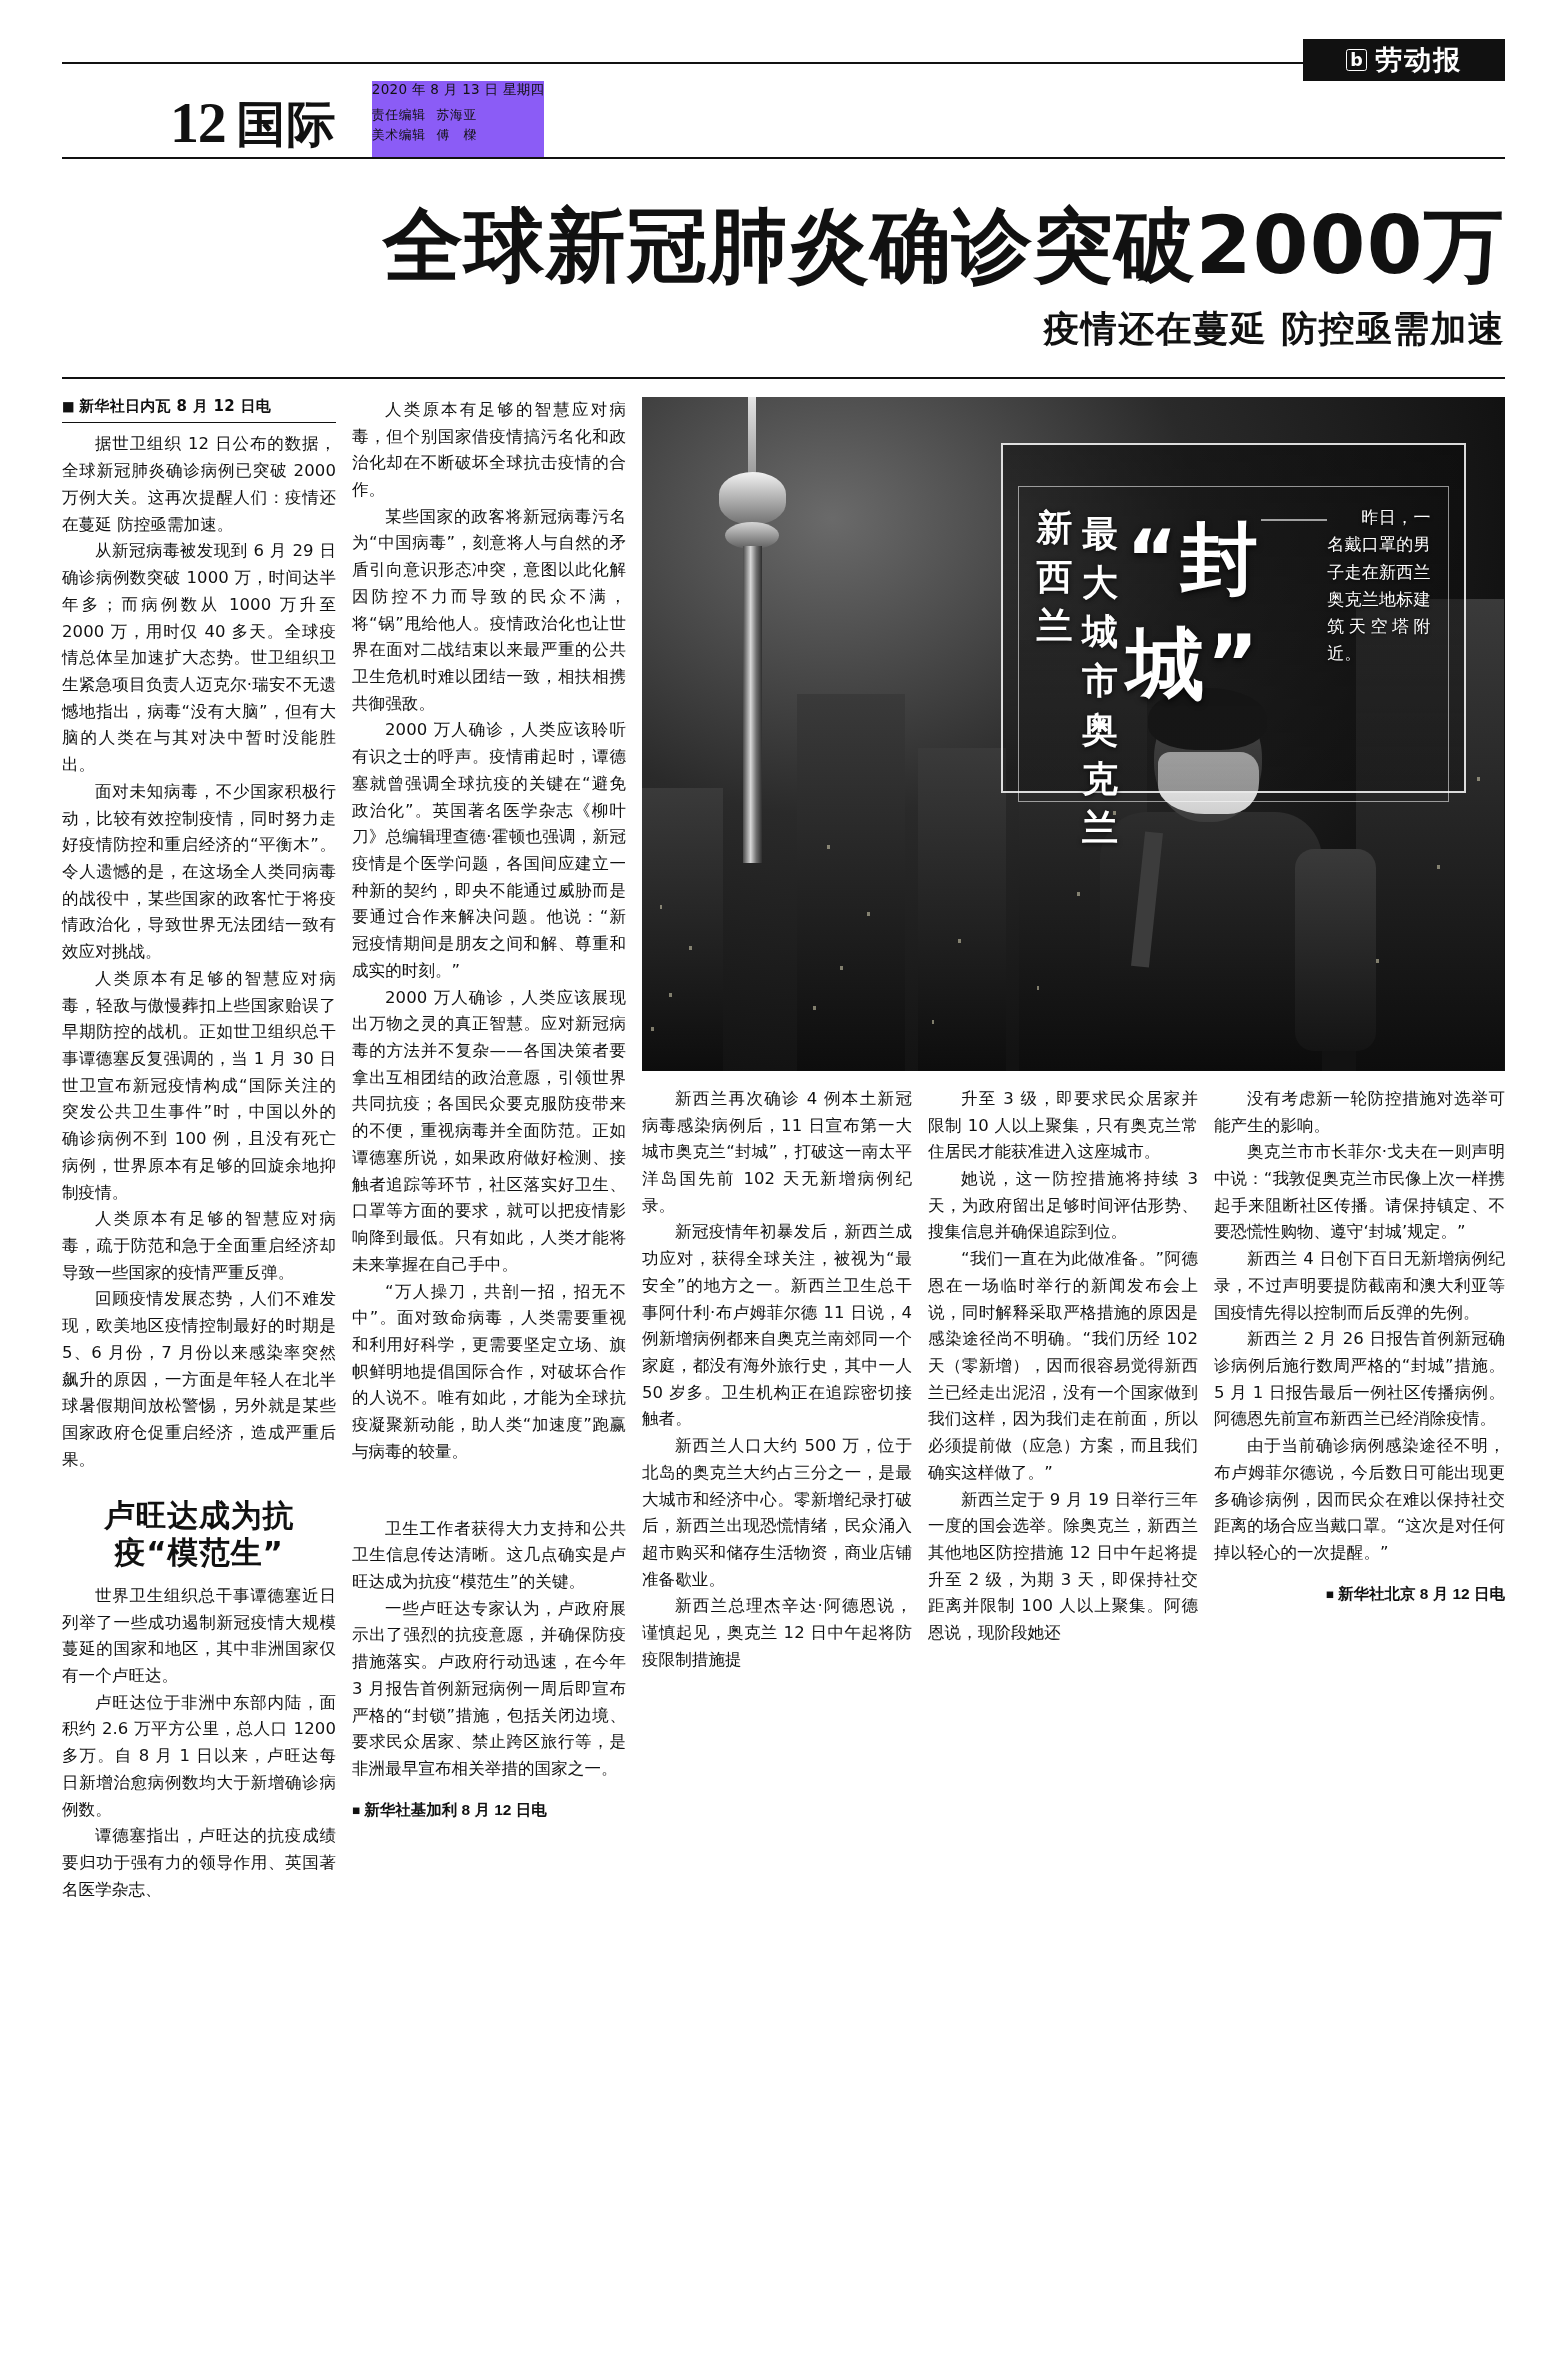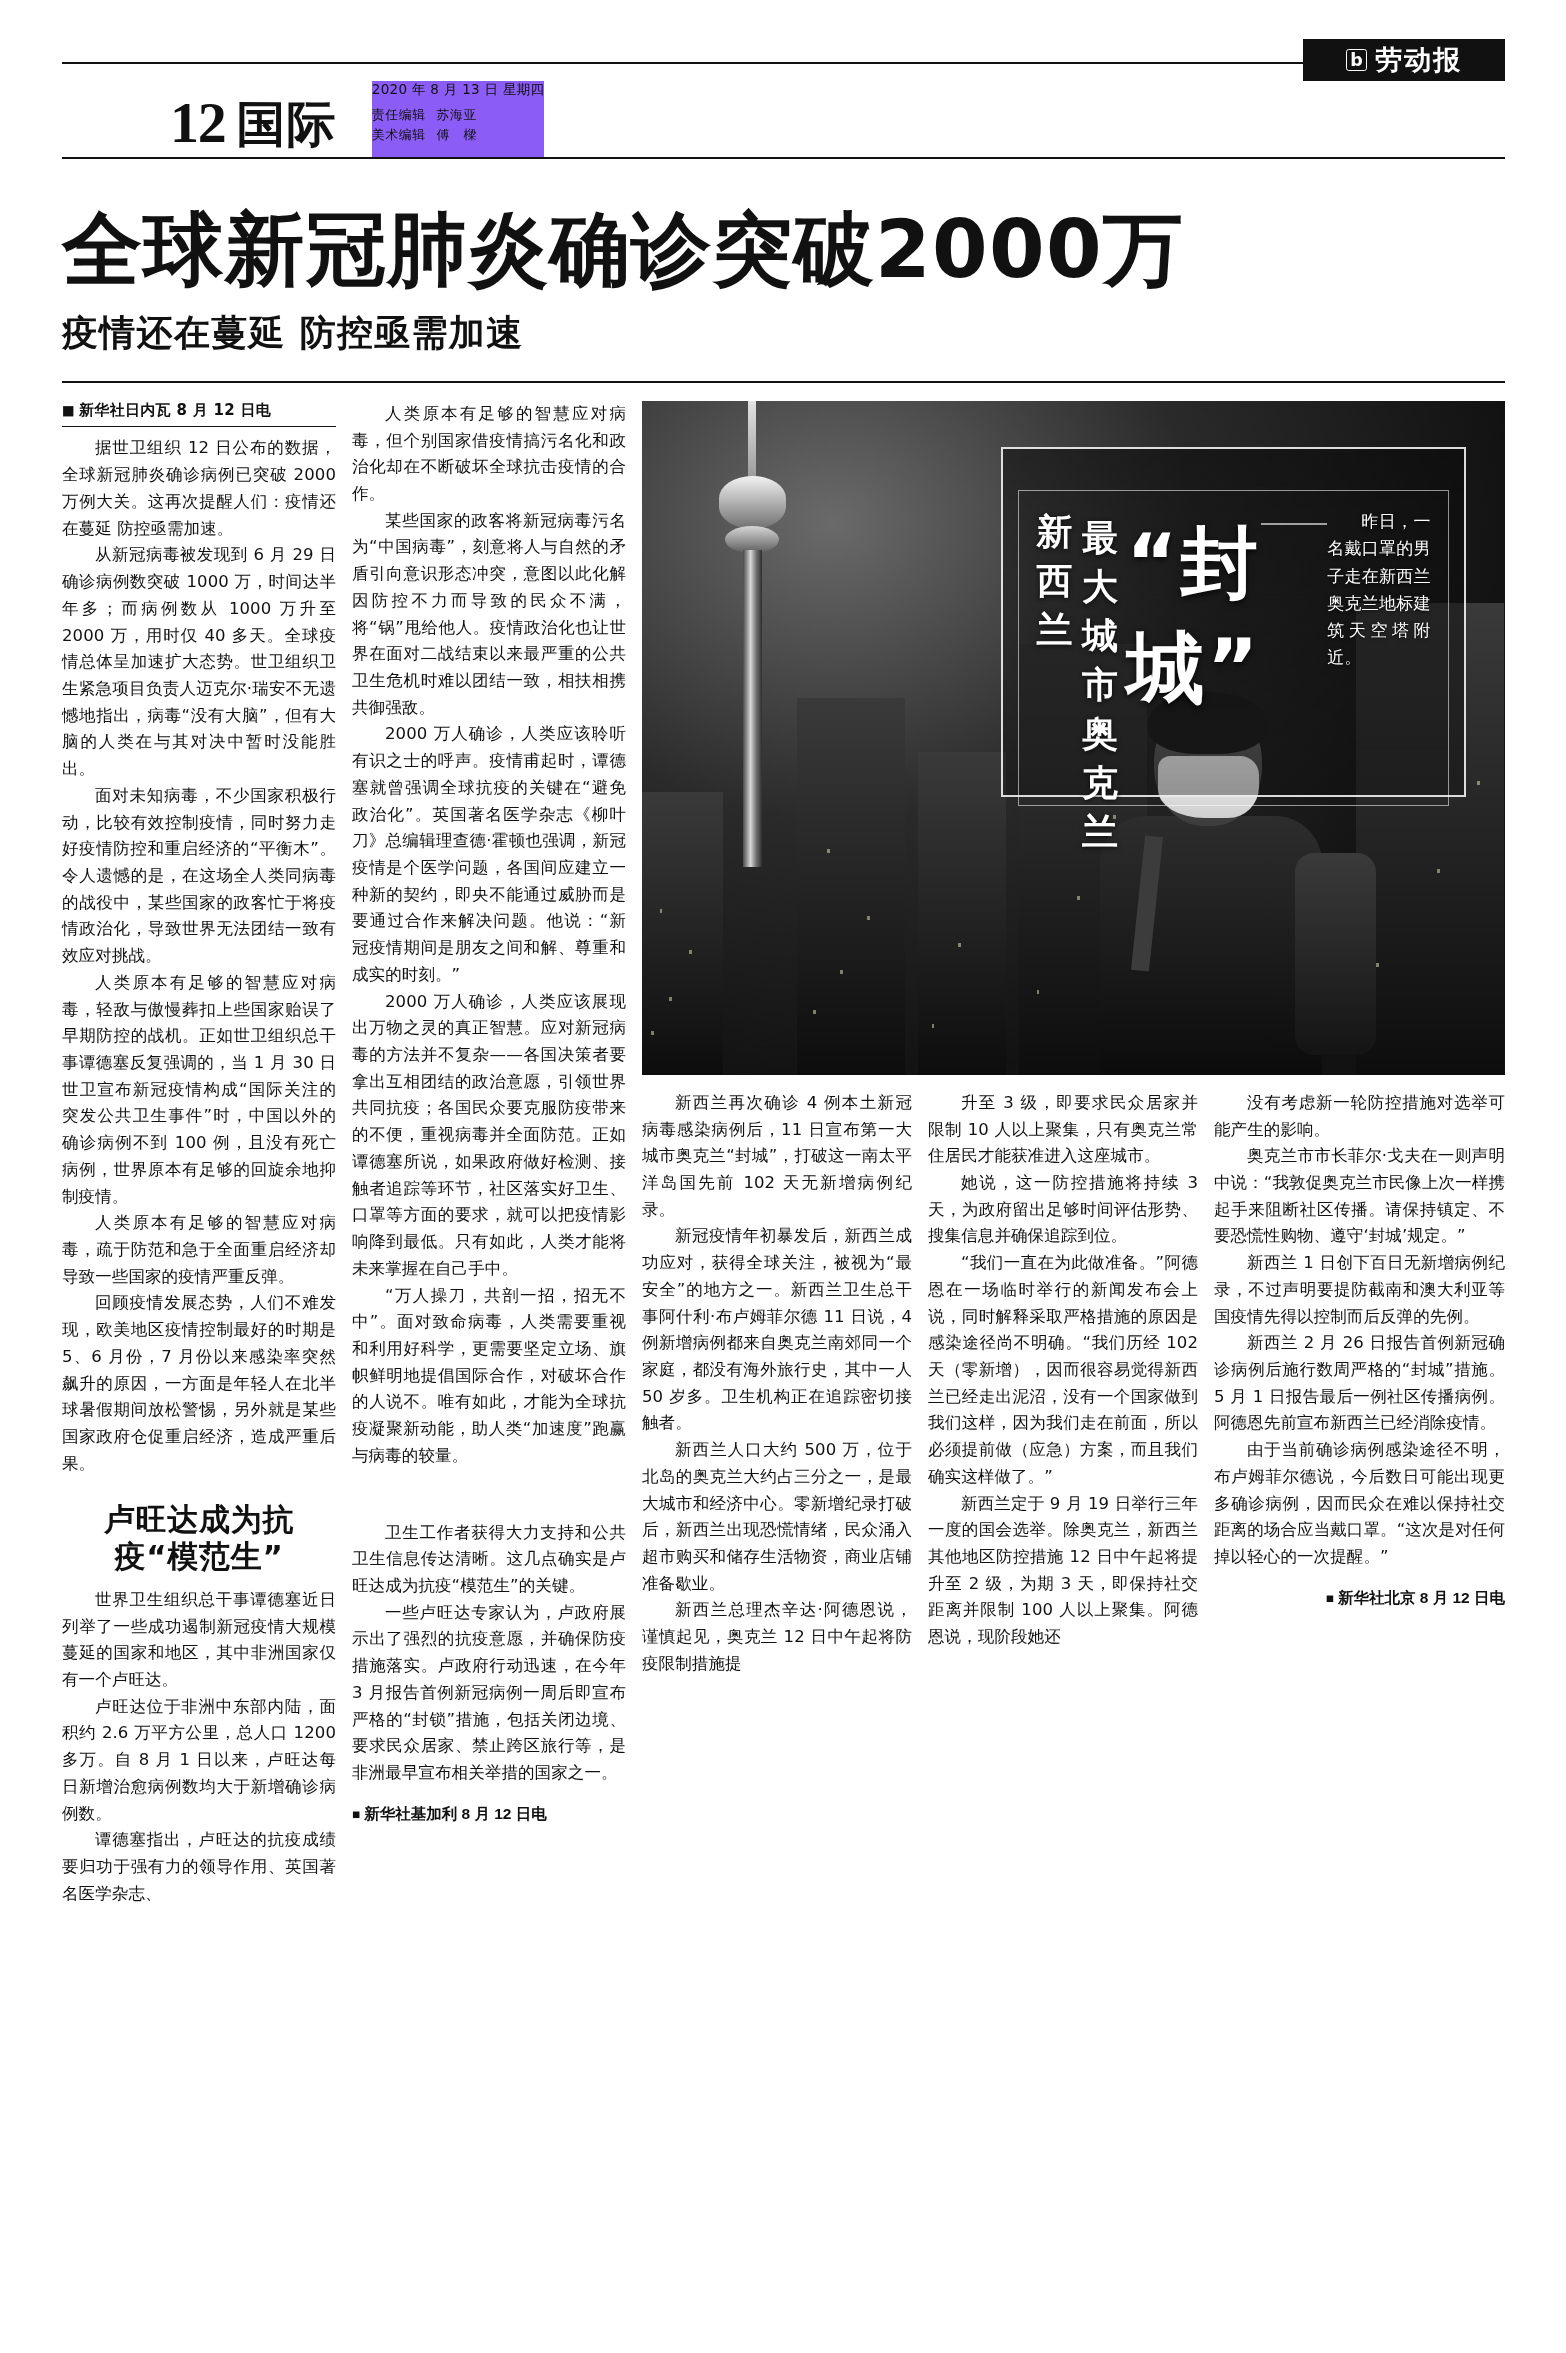--- a/index.html
+++ b/index.html
@@ -107,25 +107,24 @@
   }
   .logo-text {
     font-family: "DejaVu Sans", sans-serif;
     font-size: 27px;
     font-weight: bold;
     letter-spacing: 2px;
   }
 
   
   .headline-wrap {
-    text-align: left;
-    padding-top: 18px;
+    text-align: right;
+    padding-top: 44px;
     padding-bottom: 10.8px;
     border-bottom: 2px solid #111;
-    margin-top: 30px;
   }
   .headline {
     font-family: "DejaVu Sans", sans-serif;
     font-weight: bold;
     font-size: 80px;
     letter-spacing: 1.3px;
     line-height: 1.08;
     margin: 0 0 20px 0;
   }
   .subheadline {
@@ -509,21 +508,21 @@
         </div>
         <div class="lc">
           <p class="para">升至 3 级，即要求民众居家并限制 10 人以上聚集，只有奥克兰常住居民才能获准进入这座城市。</p>
           <p class="para">她说，这一防控措施将持续 3 天，为政府留出足够时间评估形势、搜集信息并确保追踪到位。</p>
           <p class="para">“我们一直在为此做准备。”阿德恩在一场临时举行的新闻发布会上说，同时解释采取严格措施的原因是感染途径尚不明确。“我们历经 102 天（零新增），因而很容易觉得新西兰已经走出泥沼，没有一个国家做到我们这样，因为我们走在前面，所以必须提前做（应急）方案，而且我们确实这样做了。”</p>
           <p class="para">新西兰定于 9 月 19 日举行三年一度的国会选举。除奥克兰，新西兰其他地区防控措施 12 日中午起将提升至 2 级，为期 3 天，即保持社交距离并限制 100 人以上聚集。阿德恩说，现阶段她还</p>
         </div>
         <div class="lc">
           <p class="para">没有考虑新一轮防控措施对选举可能产生的影响。</p>
           <p class="para">奥克兰市市长菲尔·戈夫在一则声明中说：“我敦促奥克兰市民像上次一样携起手来阻断社区传播。请保持镇定、不要恐慌性购物、遵守‘封城’规定。”</p>
-          <p class="para">新西兰 1 日创下百日无新增病例纪录，不过声明要提防截南和澳大利亚等国疫情先得以控制而后反弹的先例。</p>
+          <p class="para">新西兰 4 日创下百日无新增病例纪录，不过声明要提防截南和澳大利亚等国疫情先得以控制而后反弹的先例。</p>
           <p class="para">新西兰 2 月 26 日报告首例新冠确诊病例后施行数周严格的“封城”措施。5 月 1 日报告最后一例社区传播病例。阿德恩先前宣布新西兰已经消除疫情。</p>
           <p class="para">由于当前确诊病例感染途径不明，布卢姆菲尔德说，今后数日可能出现更多确诊病例，因而民众在难以保持社交距离的场合应当戴口罩。“这次是对任何掉以轻心的一次提醒。”</p>
           <div class="end-dateline sq">新华社北京 8 月 12 日电</div>
         </div>
       </div>
 
     </div>
   </div>
 </div>
 

